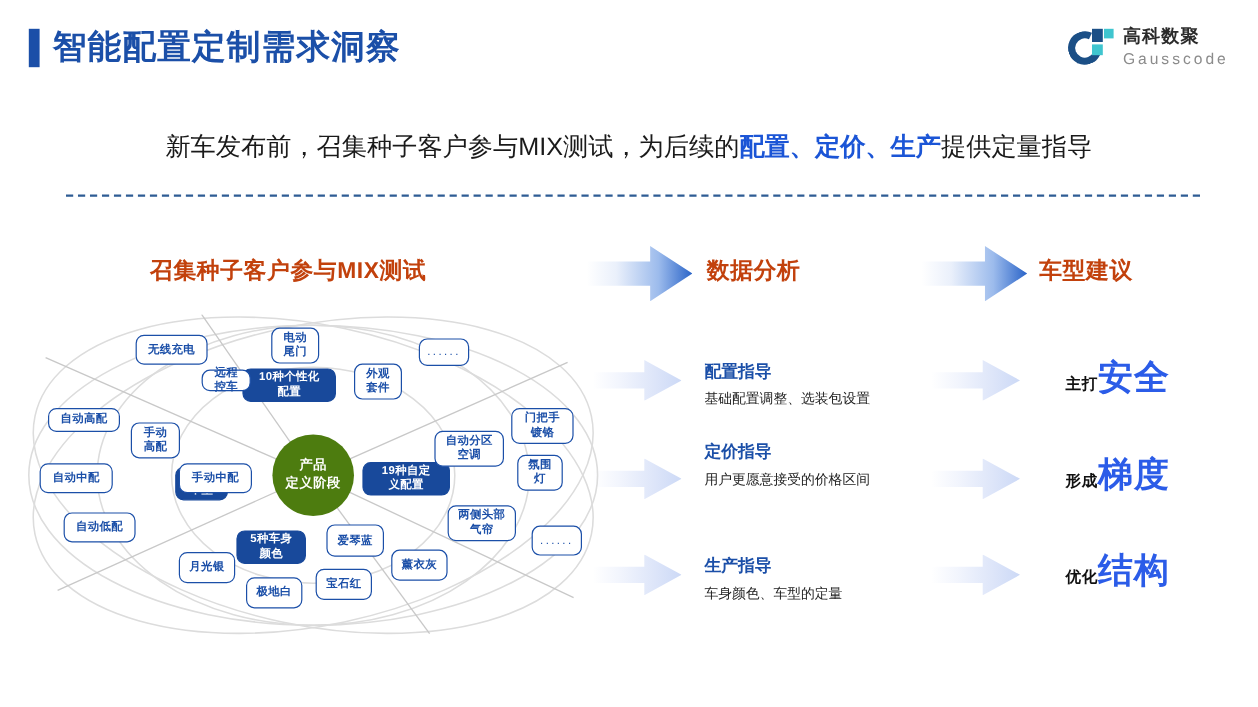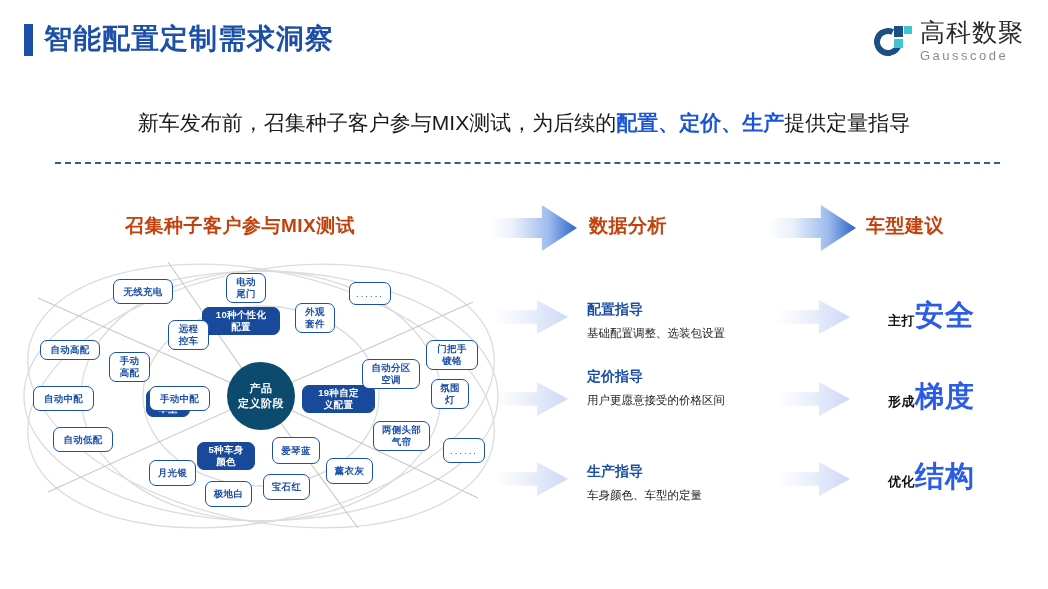--- a/index.html
+++ b/index.html
@@ -26,21 +26,21 @@
   .logo-mark .ring {
     position:absolute; left:0; top:6px; width:28px; height:28px;
     border: 6px solid #1b4f86; border-radius: 50%;
     border-right-color: transparent;
     transform: rotate(-20deg);
   }
   .logo-mark .sq1 { position:absolute; left:20px; top:4px; width:9px; height:11px; background:#1b4f86; }
   .logo-mark .sq2 { position:absolute; left:30px; top:4px; width:8px; height:8px; background:#3fc5cf; }
   .logo-mark .sq3 { position:absolute; left:20px; top:17px; width:9px; height:9px; background:#3fc5cf; }
   .logo-txt { display:flex; flex-direction:column; line-height:1; }
-  .logo-cn { font-size: 25px; font-weight:normal; color:#2b2b2b; letter-spacing:1px; }
+  .logo-cn { font-size: 15px; font-weight:bold; color:#2b2b2b; letter-spacing:1px; }
   .logo-en { font-size: 13px; color:#8b8b8b; letter-spacing:2.5px; margin-top:4px; }
 
   
   .subtitle {
     position: absolute; left: 0; top: 108px; width: 1048px;
     text-align: center; font-size: 21px; color: #1a1a1a; line-height: 30px;
     white-space: nowrap;
   }
   .subtitle b { color: #1b55d6; font-weight: bold; }
   .divider {
@@ -102,21 +102,21 @@
   .node {
     position:absolute; border:1.6px solid #1b4fa8; border-radius:7px;
     background:#ffffff; color:#1b4fa8; font-size:9.5px; font-weight:bold;
     display:flex; align-items:center; justify-content:center; text-align:center;
     line-height:12px; padding:2px 5px; letter-spacing:.3px;
   }
   .node.filled { background:#18499b; border-color:#18499b; color:#ffffff; }
   .node.dots { color:#1b4fa8; font-weight:normal; letter-spacing:2px; }
   .center-node {
     position:absolute; width:68px; height:68px; border-radius:50%;
-    background:#0c4a6e; color:#fff; font-size:11px; font-weight:bold;
+    background:#4d7c0f; color:#fff; font-size:11px; font-weight:bold;
     display:flex; align-items:center; justify-content:center; text-align:center;
     line-height:15px; letter-spacing:.5px;
   }
 </style>
 </head>
 <body>
 
 <div class="slide">
 
   <div class="hdr-bar"></div>
@@ -218,21 +218,21 @@
 
     <div class="node" style="left:95px; top:17px; width:60px; height:25px;">
       <span>无线充电</span>
     </div>
     <div class="node" style="left:208px; top:11px; width:40px; height:30px;">
       <span><span>电动</span><br><span>尾门</span></span>
     </div>
     <div class="node dots" style="left:331px; top:20px; width:42px; height:23px;">
       <span>......</span>
     </div>
-    <div class="node" style="left:150px; top:58px; width:41px; height:30px;">
+    <div class="node" style="left:150px; top:46px; width:41px; height:18px;">
       <span><span>远程</span><br><span>控车</span></span>
     </div>
     <div class="node" style="left:277px; top:41px; width:40px; height:30px;">
       <span><span>外观</span><br><span>套件</span></span>
     </div>
 
     <div class="node" style="left:408px; top:78px; width:52px; height:30px;">
       <span><span>门把手</span><br><span>镀铬</span></span>
     </div>
     <div class="node" style="left:344px; top:97px; width:58px; height:30px;">

